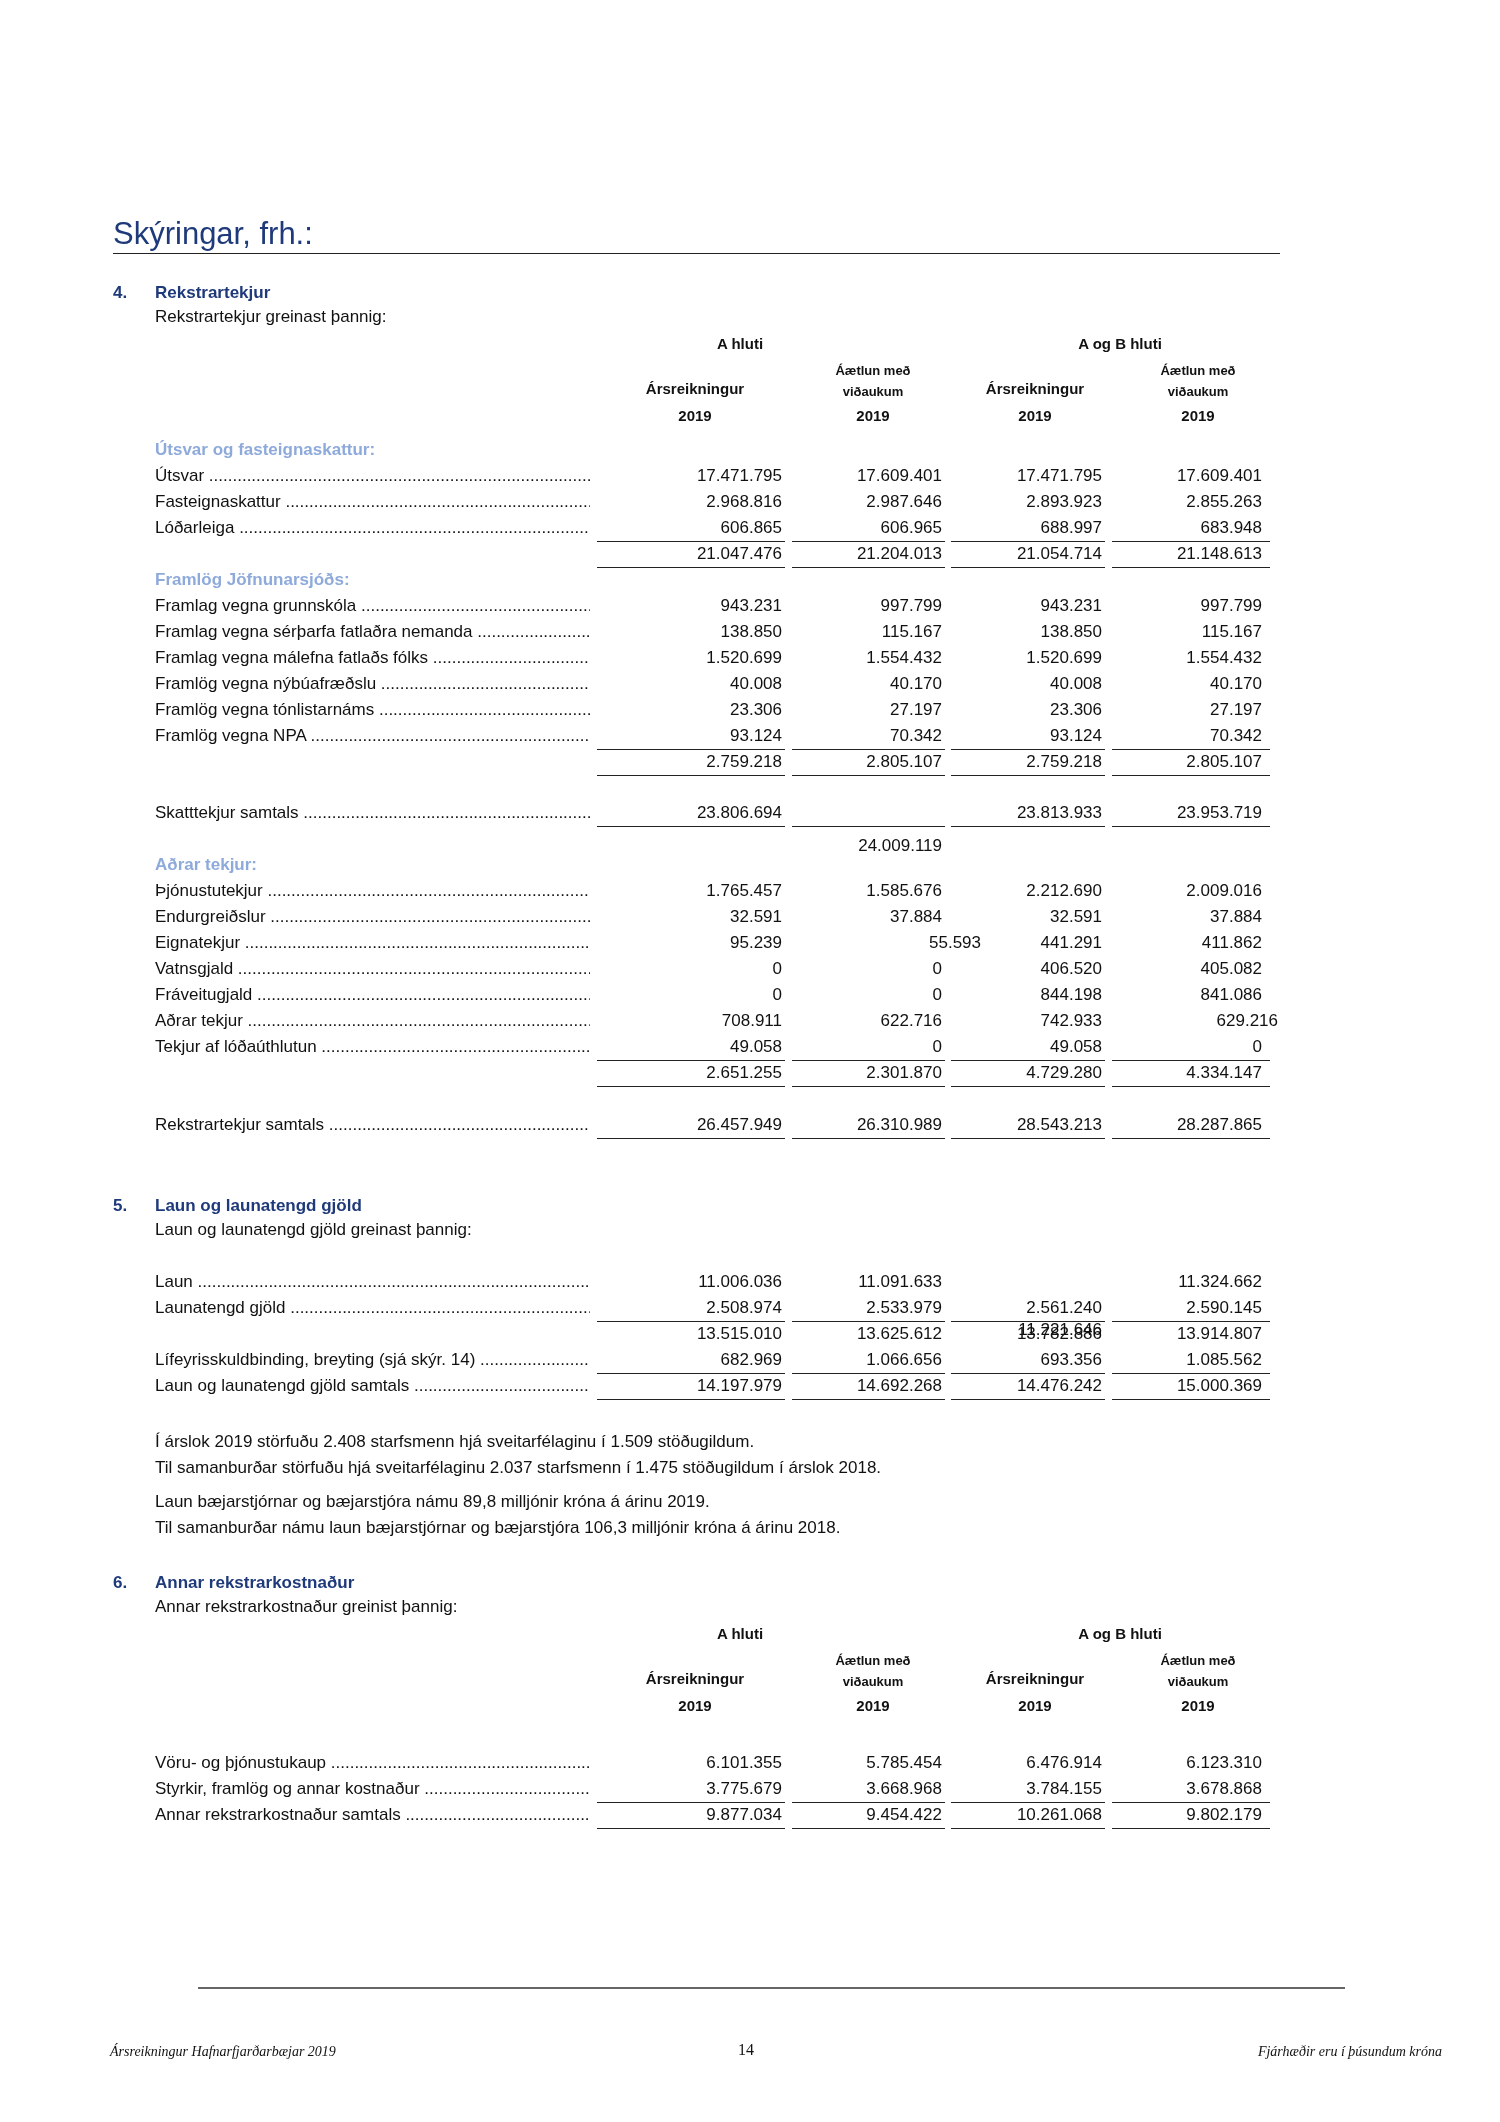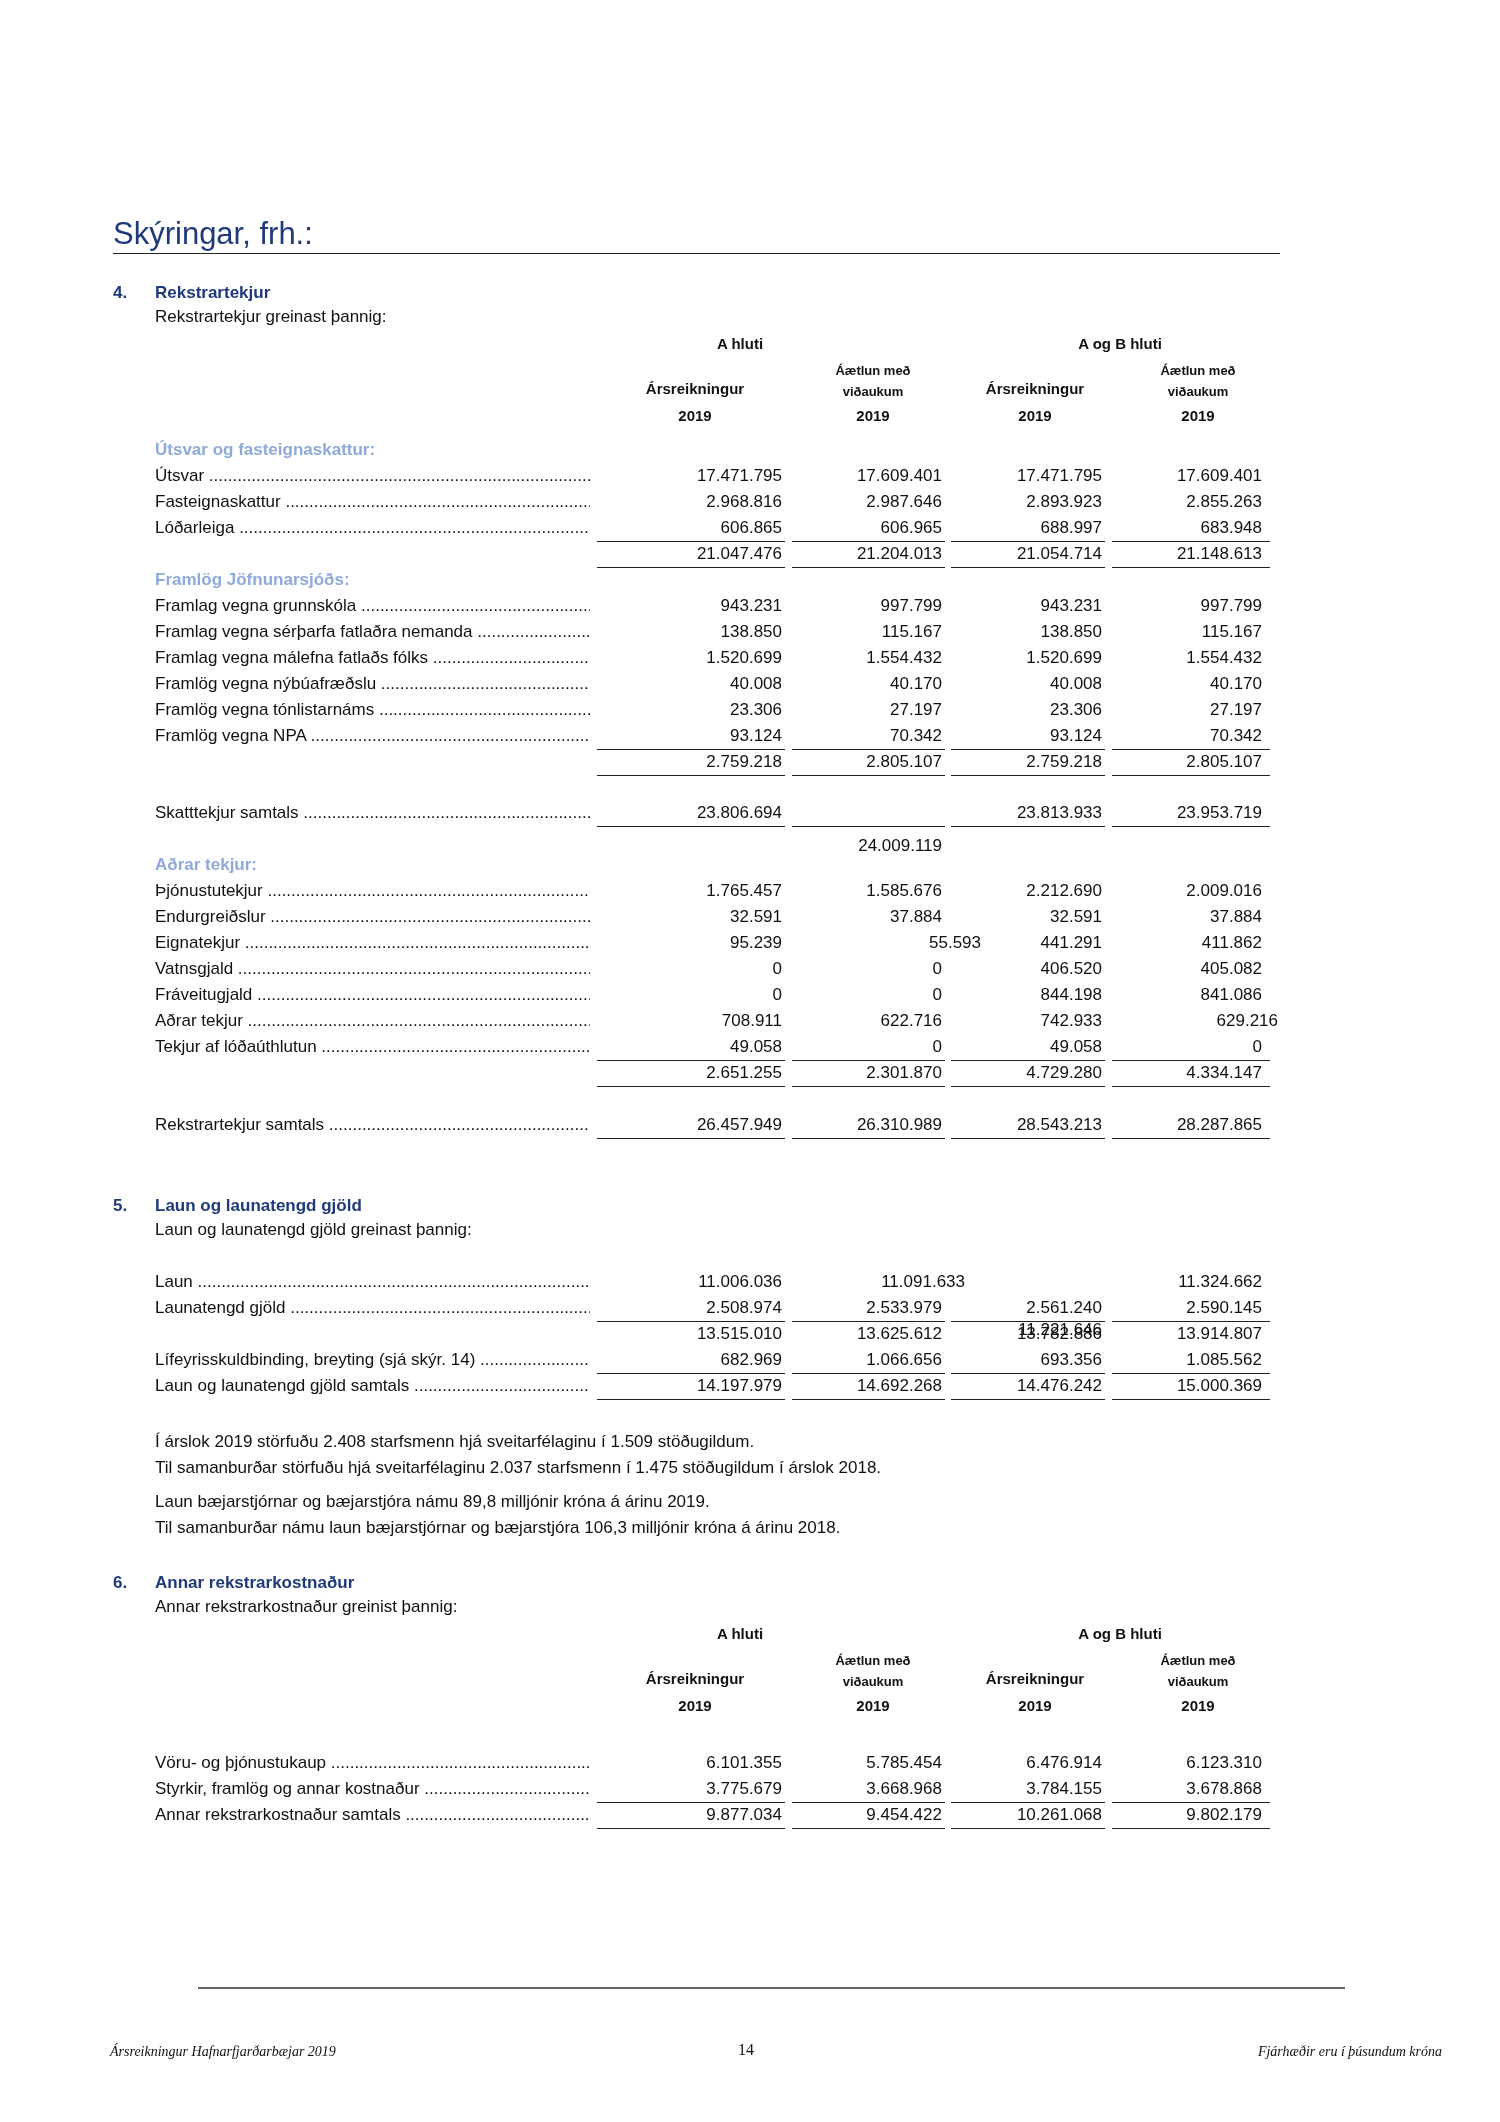--- a/index.html
+++ b/index.html
@@ -180,21 +180,21 @@
     <div class="abs val" style="left: 1092px; top: 1115px;">28.287.865</div>
     <div class="rule" style="left: 597px; width: 188px; top: 1138px;"></div>
     <div class="rule" style="left: 792px; width: 153px; top: 1138px;"></div>
     <div class="rule" style="left: 951px; width: 154px; top: 1138px;"></div>
     <div class="rule" style="left: 1112px; width: 158px; top: 1138px;"></div>
     <div class="abs sec-num" style="left: 113px; top: 1196px;">5.</div>
     <div class="abs sec-head" style="left: 155px; top: 1196px;">Laun og launatengd gjöld</div>
     <div class="abs intro" style="left: 155px; top: 1220px;">Laun og launatengd gjöld greinast þannig:</div>
     <div class="abs lbl" style="left: 155px; top: 1272px; width: 435px; overflow: hidden;"><span>Laun</span><span class="dots"> ........................................................................................................................</span></div>
     <div class="abs val" style="left: 612px; top: 1272px;">11.006.036</div>
-    <div class="abs val" style="left: 772px; top: 1272px; padding-left: 23px;">11.091.633</div>
+    <div class="abs val" style="left: 772px; top: 1272px;">11.091.633</div>
     <div class="abs val" style="left: 932px; top: 1272px; margin-top: 48px;">11.221.646</div>
     <div class="abs val" style="left: 1092px; top: 1272px;">11.324.662</div>
     <div class="abs lbl" style="left: 155px; top: 1298px; width: 435px; overflow: hidden;"><span>Launatengd gjöld</span><span class="dots"> ........................................................................................................................</span></div>
     <div class="abs val" style="left: 612px; top: 1298px;">2.508.974</div>
     <div class="abs val" style="left: 772px; top: 1298px;">2.533.979</div>
     <div class="abs val" style="left: 932px; top: 1298px;">2.561.240</div>
     <div class="abs val" style="left: 1092px; top: 1298px;">2.590.145</div>
     <div class="rule" style="left: 597px; width: 188px; top: 1321px;"></div>
     <div class="rule" style="left: 792px; width: 153px; top: 1321px;"></div>
     <div class="rule" style="left: 951px; width: 154px; top: 1321px;"></div>

